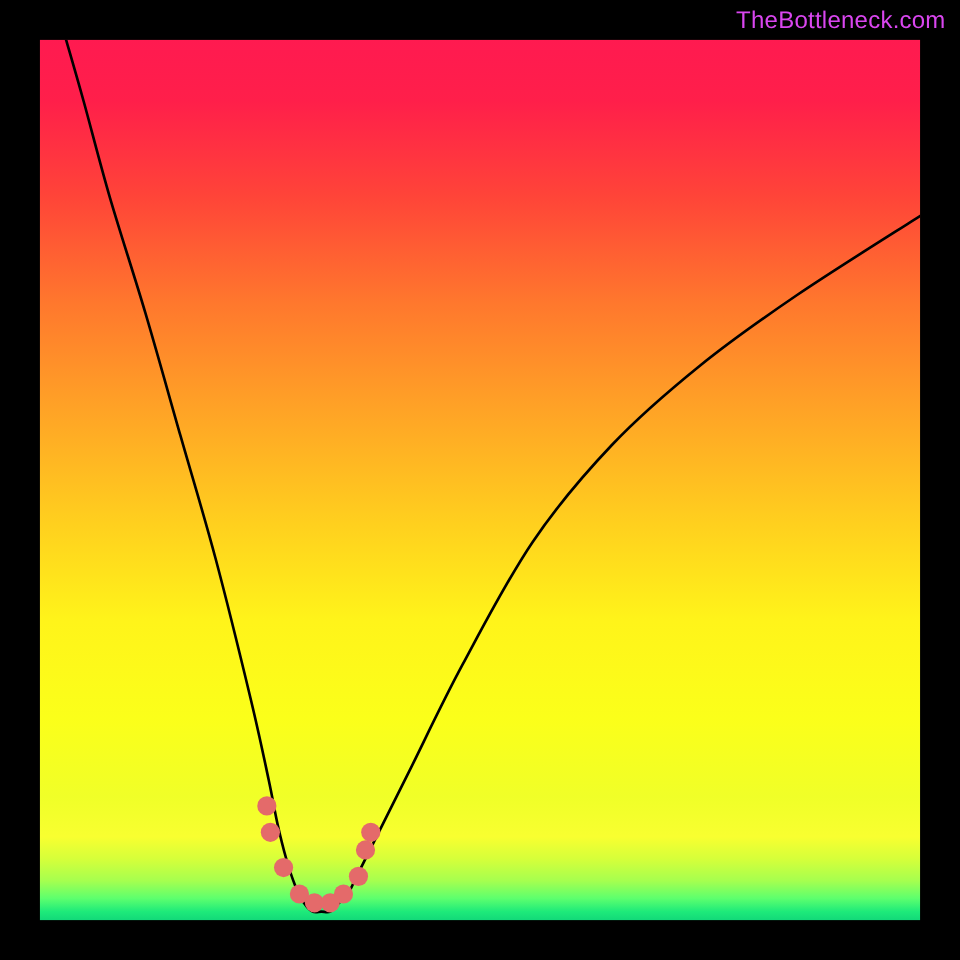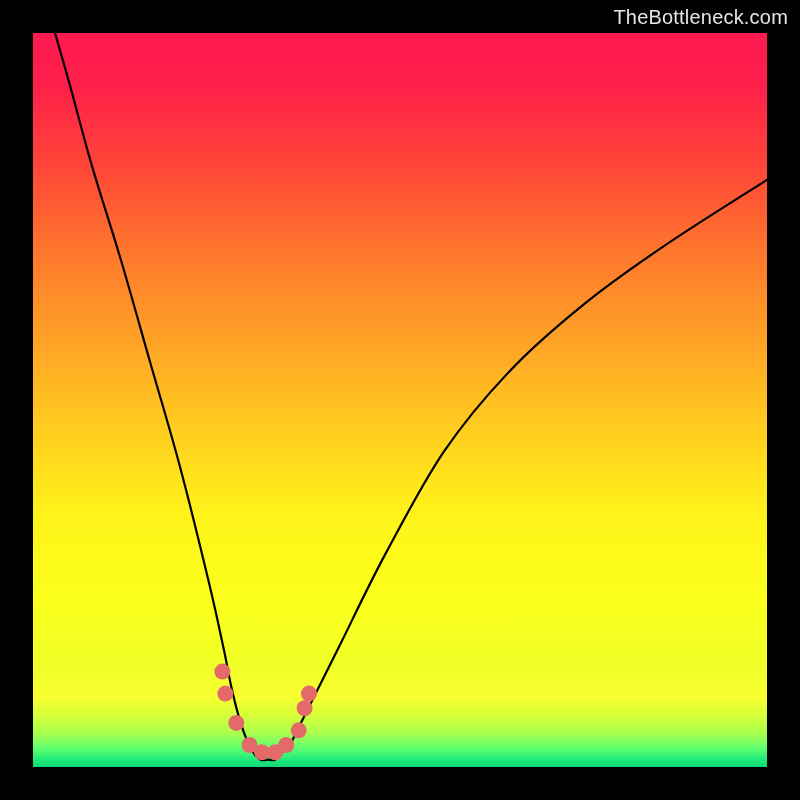--- a/index.html
+++ b/index.html
@@ -27,21 +27,21 @@
   }
   .layer {
     position: absolute;
     left: 0; top: 0;
     width: 734px; height: 734px;
   }
   .watermark {
     position: absolute;
     top: 6px;
     right: 12px;
-    color: #e5e5e5;
+    color: #d946ef;
     font-size: 20px;
     letter-spacing: 0.2px;
     font-weight: 500;
     user-select: none;
   }
 </style>
 </head>
 <body>
 
 <div class="frame">

